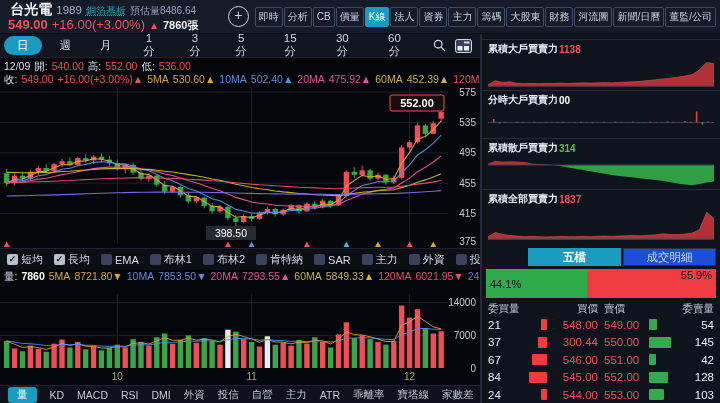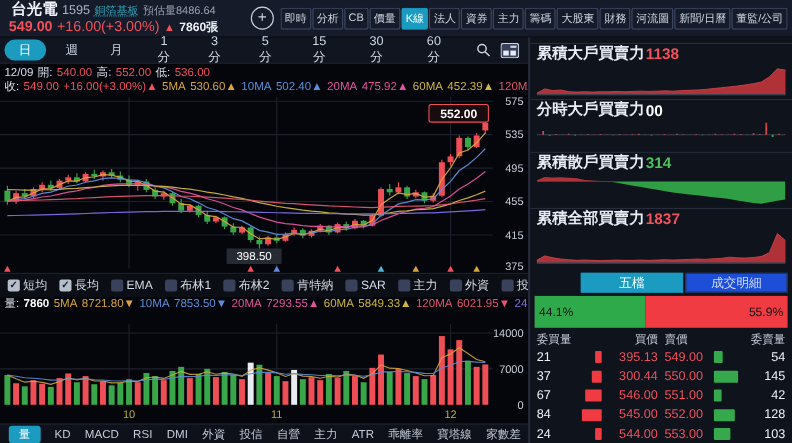--- a/index.html
+++ b/index.html
@@ -39,30 +39,30 @@
   .ckitem{display:flex;align-items:center;cursor:pointer;flex:none;}
   .cb{width:11px;height:11px;border-radius:2px;background:#39425a;display:inline-block;margin-right:3px;flex:none;}
   .cb.ck{background:#b7bfcd;color:#10151f;font-size:9px;line-height:11px;text-align:center;font-weight:bold;}
   .volinfo{height:24px;flex:none;padding:0 4px;font-size:10.5px;line-height:12px;overflow:hidden;}
   .indbar{height:18px;flex:none;display:flex;align-items:center;gap:13px;padding:0 8px;background:#0e1119;font-size:10.5px;color:#c3cbd9;overflow:hidden;white-space:nowrap;border-top:1px solid #1f2532;box-sizing:border-box;}
   .ind{cursor:pointer;flex:none;}
   .ind.on{background:#1b9bc0;color:#fff;border-radius:3px;padding:1px 9px;}
   
   .right{flex:1;border-left:2px solid #232938;background:#0f131c;display:flex;flex-direction:column;padding-top:5px;box-sizing:border-box;min-width:0;}
   .rsec{border-top:1px solid #262c3a;padding:2px 6px 1px 6px;}
-  .rhead{font-size:14px;height:14px;display:flex;align-items:center;color:#e6ebf4;font-weight:bold;white-space:nowrap;}
+  .rhead{font-size:10px;height:14px;display:flex;align-items:center;color:#e6ebf4;font-weight:bold;white-space:nowrap;}
   .rval{margin-left:1px;}
   .rval.red{color:#f0515a;} .rval.green{color:#4cc25a;} .rval.white{color:#fff;}
   .rchartbox{margin:2px 0 1px 0;}
   .tabs{display:flex;height:18px;margin:5px 4px 3px 4px;gap:2px;flex:none;}
   .tab{flex:1;display:flex;align-items:center;justify-content:center;font-size:11.5px;background:#1d4ed8;color:#d6dce8;border:1px solid #2a3144;cursor:pointer;}
-  .tab.on{background:#1b9bc0;border-color:#1b9bc0;color:#fff;font-weight:normal;margin-left:42px;}
+  .tab.on{background:#1b9bc0;border-color:#1b9bc0;color:#fff;font-weight:bold;margin-left:42px;}
   .ratio{display:flex;height:29px;margin:0 4px;font-size:11px;font-weight:normal;flex:none;}
   .ratio .buy{background:#2faa4a;color:#0e131b;display:flex;align-items:center;padding-left:4px;box-sizing:border-box;}
-  .ratio .sell{background:#ef3b41;color:#0e131b;display:flex;align-items:center;justify-content:flex-end;padding-right:4px;flex:1;}
+  .ratio .sell{background:#ef3b41;color:#0e131b;display:flex;justify-content:flex-end;padding-right:4px;flex:1;}
   .bookhead{display:flex;height:15px;align-items:center;font-size:10.5px;color:#c3cad6;padding:0 6px;margin-top:3px;flex:none;}
   .bh-bq{width:64px;} .bh-bp{width:46px;text-align:right;} .bh-ap{width:52px;padding-left:6px;box-sizing:border-box;} .bh-aq{flex:1;text-align:right;}
   .bookrows{flex:1;display:flex;flex-direction:column;justify-content:flex-start;}
   .brow{display:flex;align-items:center;height:17.5px;font-size:11.5px;padding:0 6px;flex:none;}
   .bq{width:34px;color:#eef1f7;} 
   .bbar{width:30px;display:flex;justify-content:flex-end;padding-right:5px;box-sizing:border-box;}
   .bbar div{height:11px;background:#ef3b41;border-radius:1px;}
   .bp{width:46px;text-align:right;color:#f0515a;}
   .ap{width:46px;text-align:left;color:#f0515a;padding-left:6px;box-sizing:border-box;}
   .abar{width:36px;display:flex;justify-content:flex-start;padding-left:5px;box-sizing:border-box;}
@@ -75,21 +75,21 @@
 </style>
 </head>
 <body>
 
 <div class="app">
 
   <div class="header">
     <div class="stock-block">
       <div class="r1">
         <span class="sname">台光電</span>
-        <span class="scode">1595</span>
+        <span class="scode">1989</span>
         <span class="stag">銅箔基板</span>
         <span class="sest">預估量8486.64</span>
       </div>
       <div class="r2">
         <span class="sprice">549.00</span>
         <span class="schg">+16.00(+3.00%)</span>
         <span class="sarr">▲</span>
         <span class="svol">7860張</span>
       </div>
     </div>
@@ -493,21 +493,21 @@
         <span class="bh-ap">賣價</span>
         <span class="bh-aq">委賣量</span>
       </div>
       <div class="bookrows">
         <div id="bookrows">
             <div class="brow">
      <span class="bq">21</span>
      <span class="bbar">
                 <div style="width:6px"></div>
               </span>
-     <span class="bp">395.13</span>
+     <span class="bp">548.00</span>
      <span class="ap">549.00</span>
      <span class="abar">
                 <div style="width:8px"></div>
               </span>
      <span class="aq">54</span>
    </div>
             <div class="brow">
      <span class="bq">37</span>
      <span class="bbar">
                 <div style="width:9px"></div>

